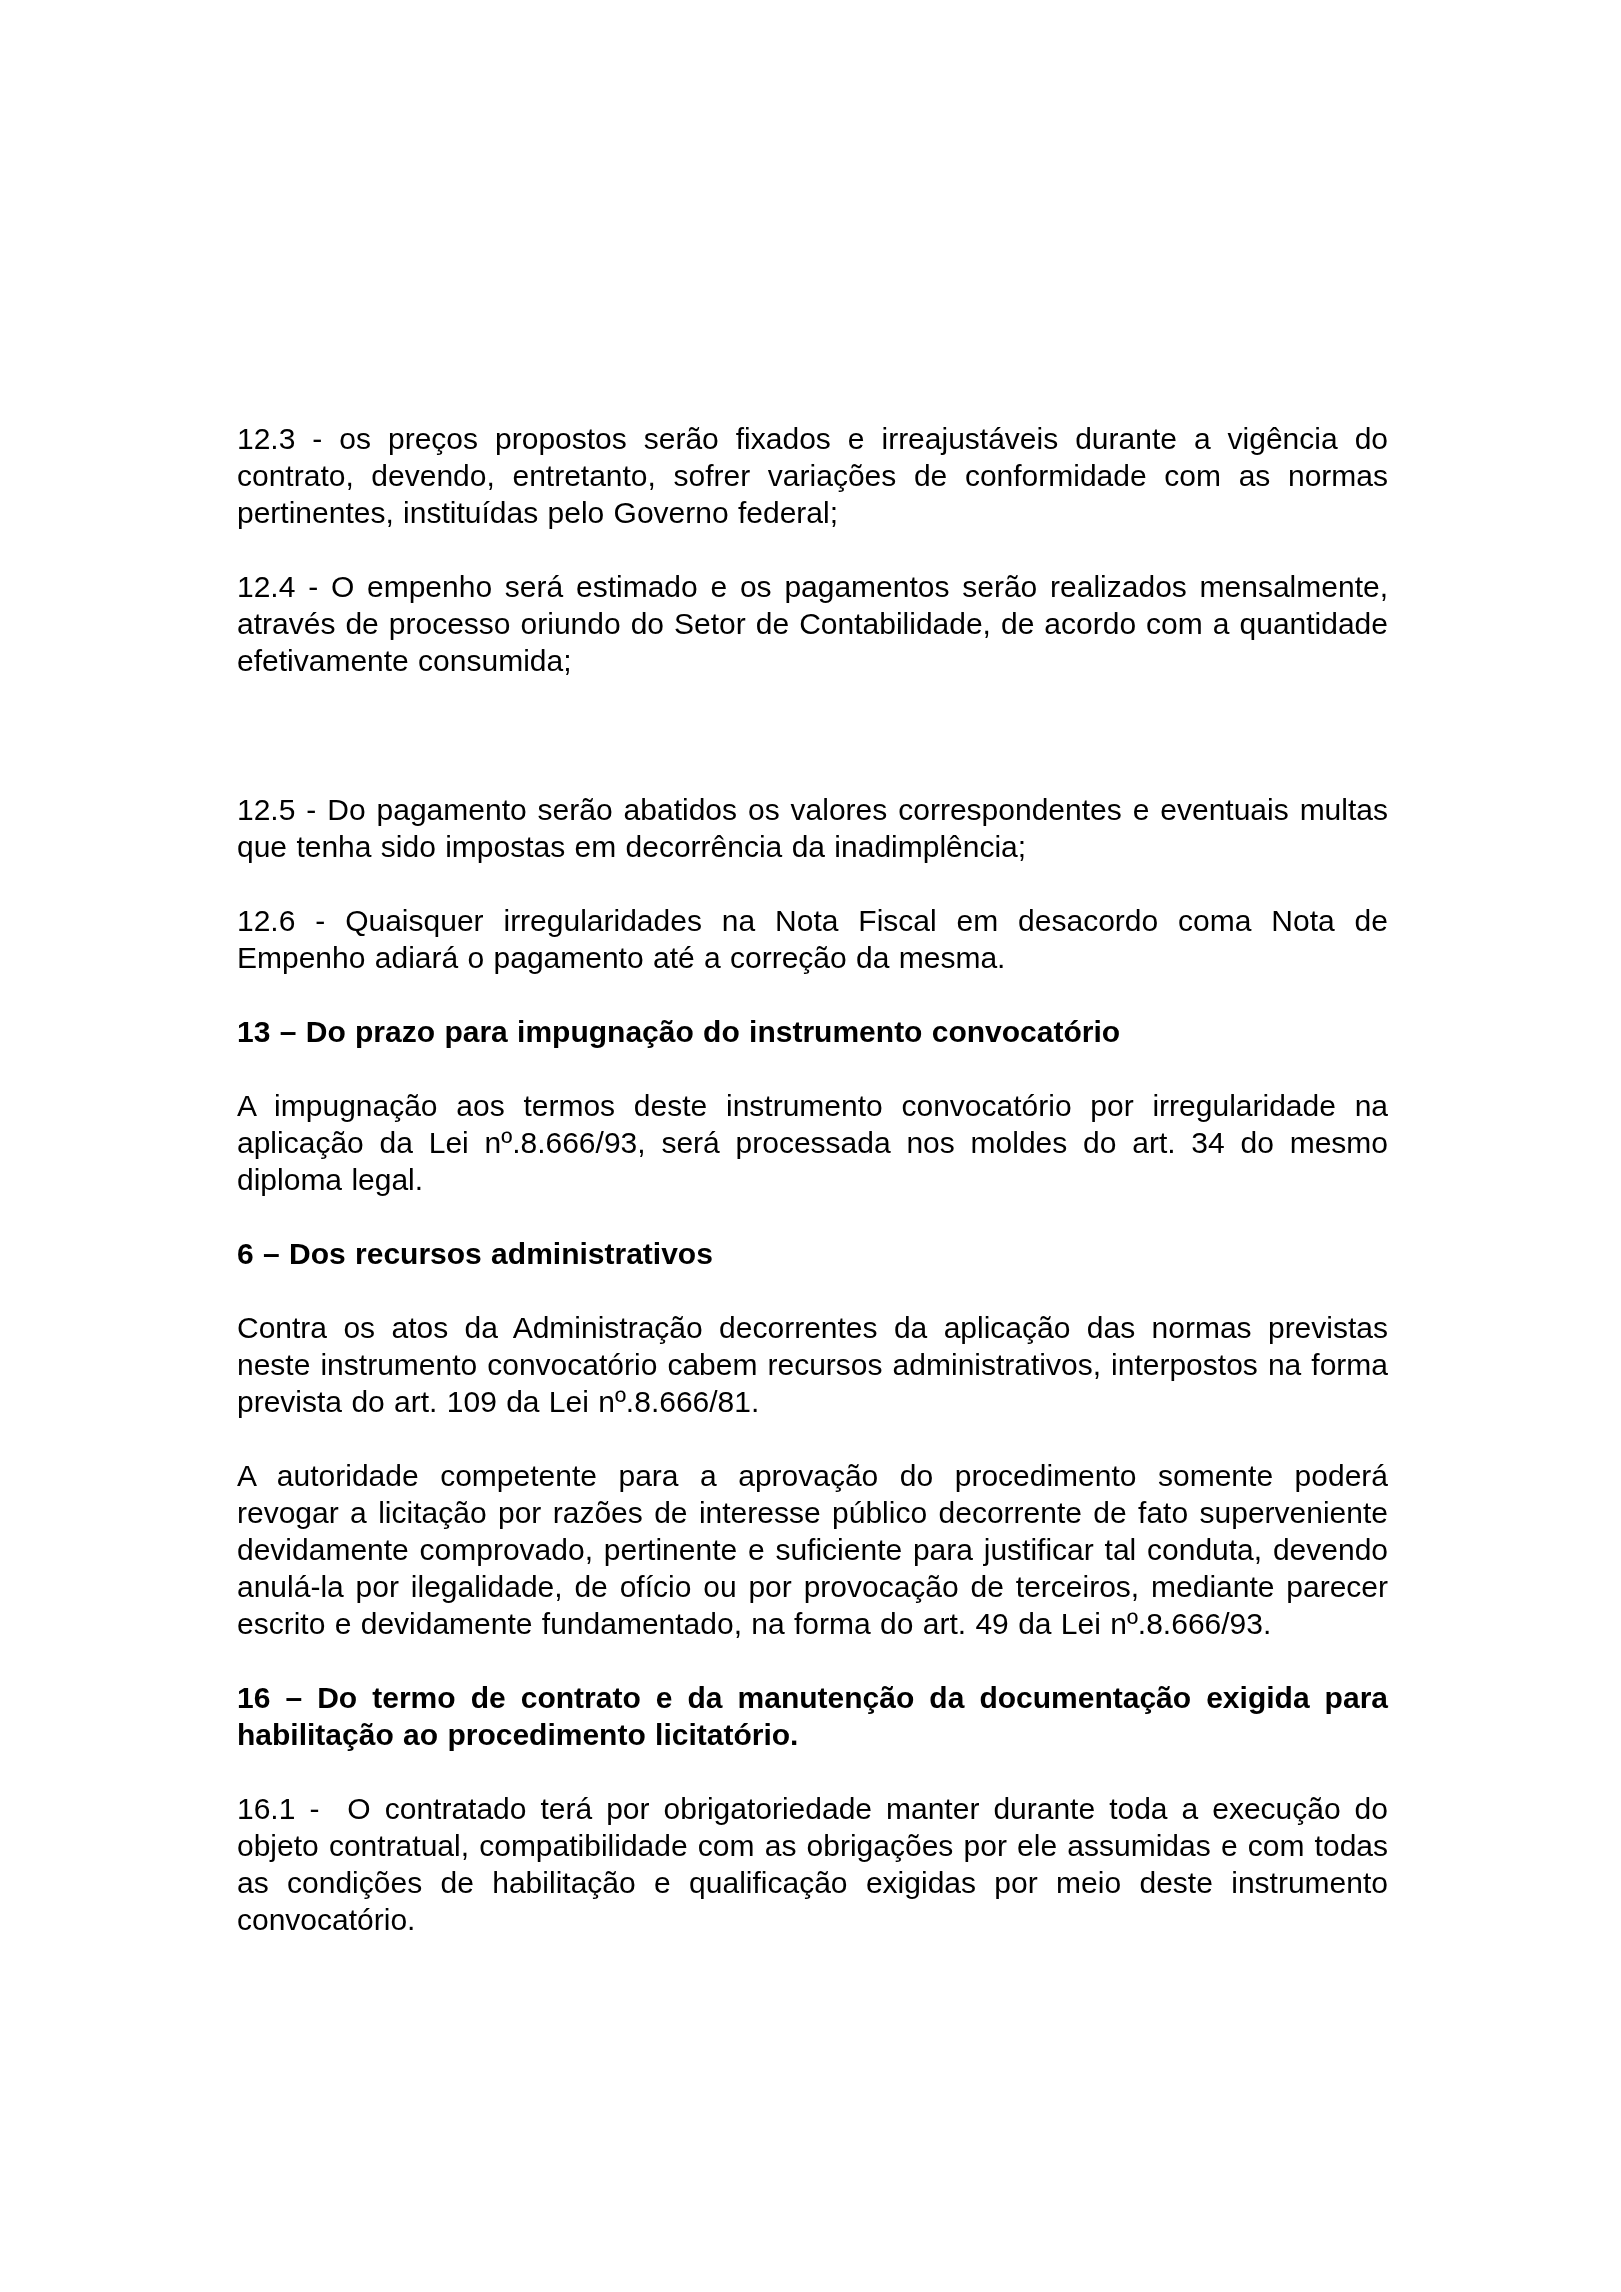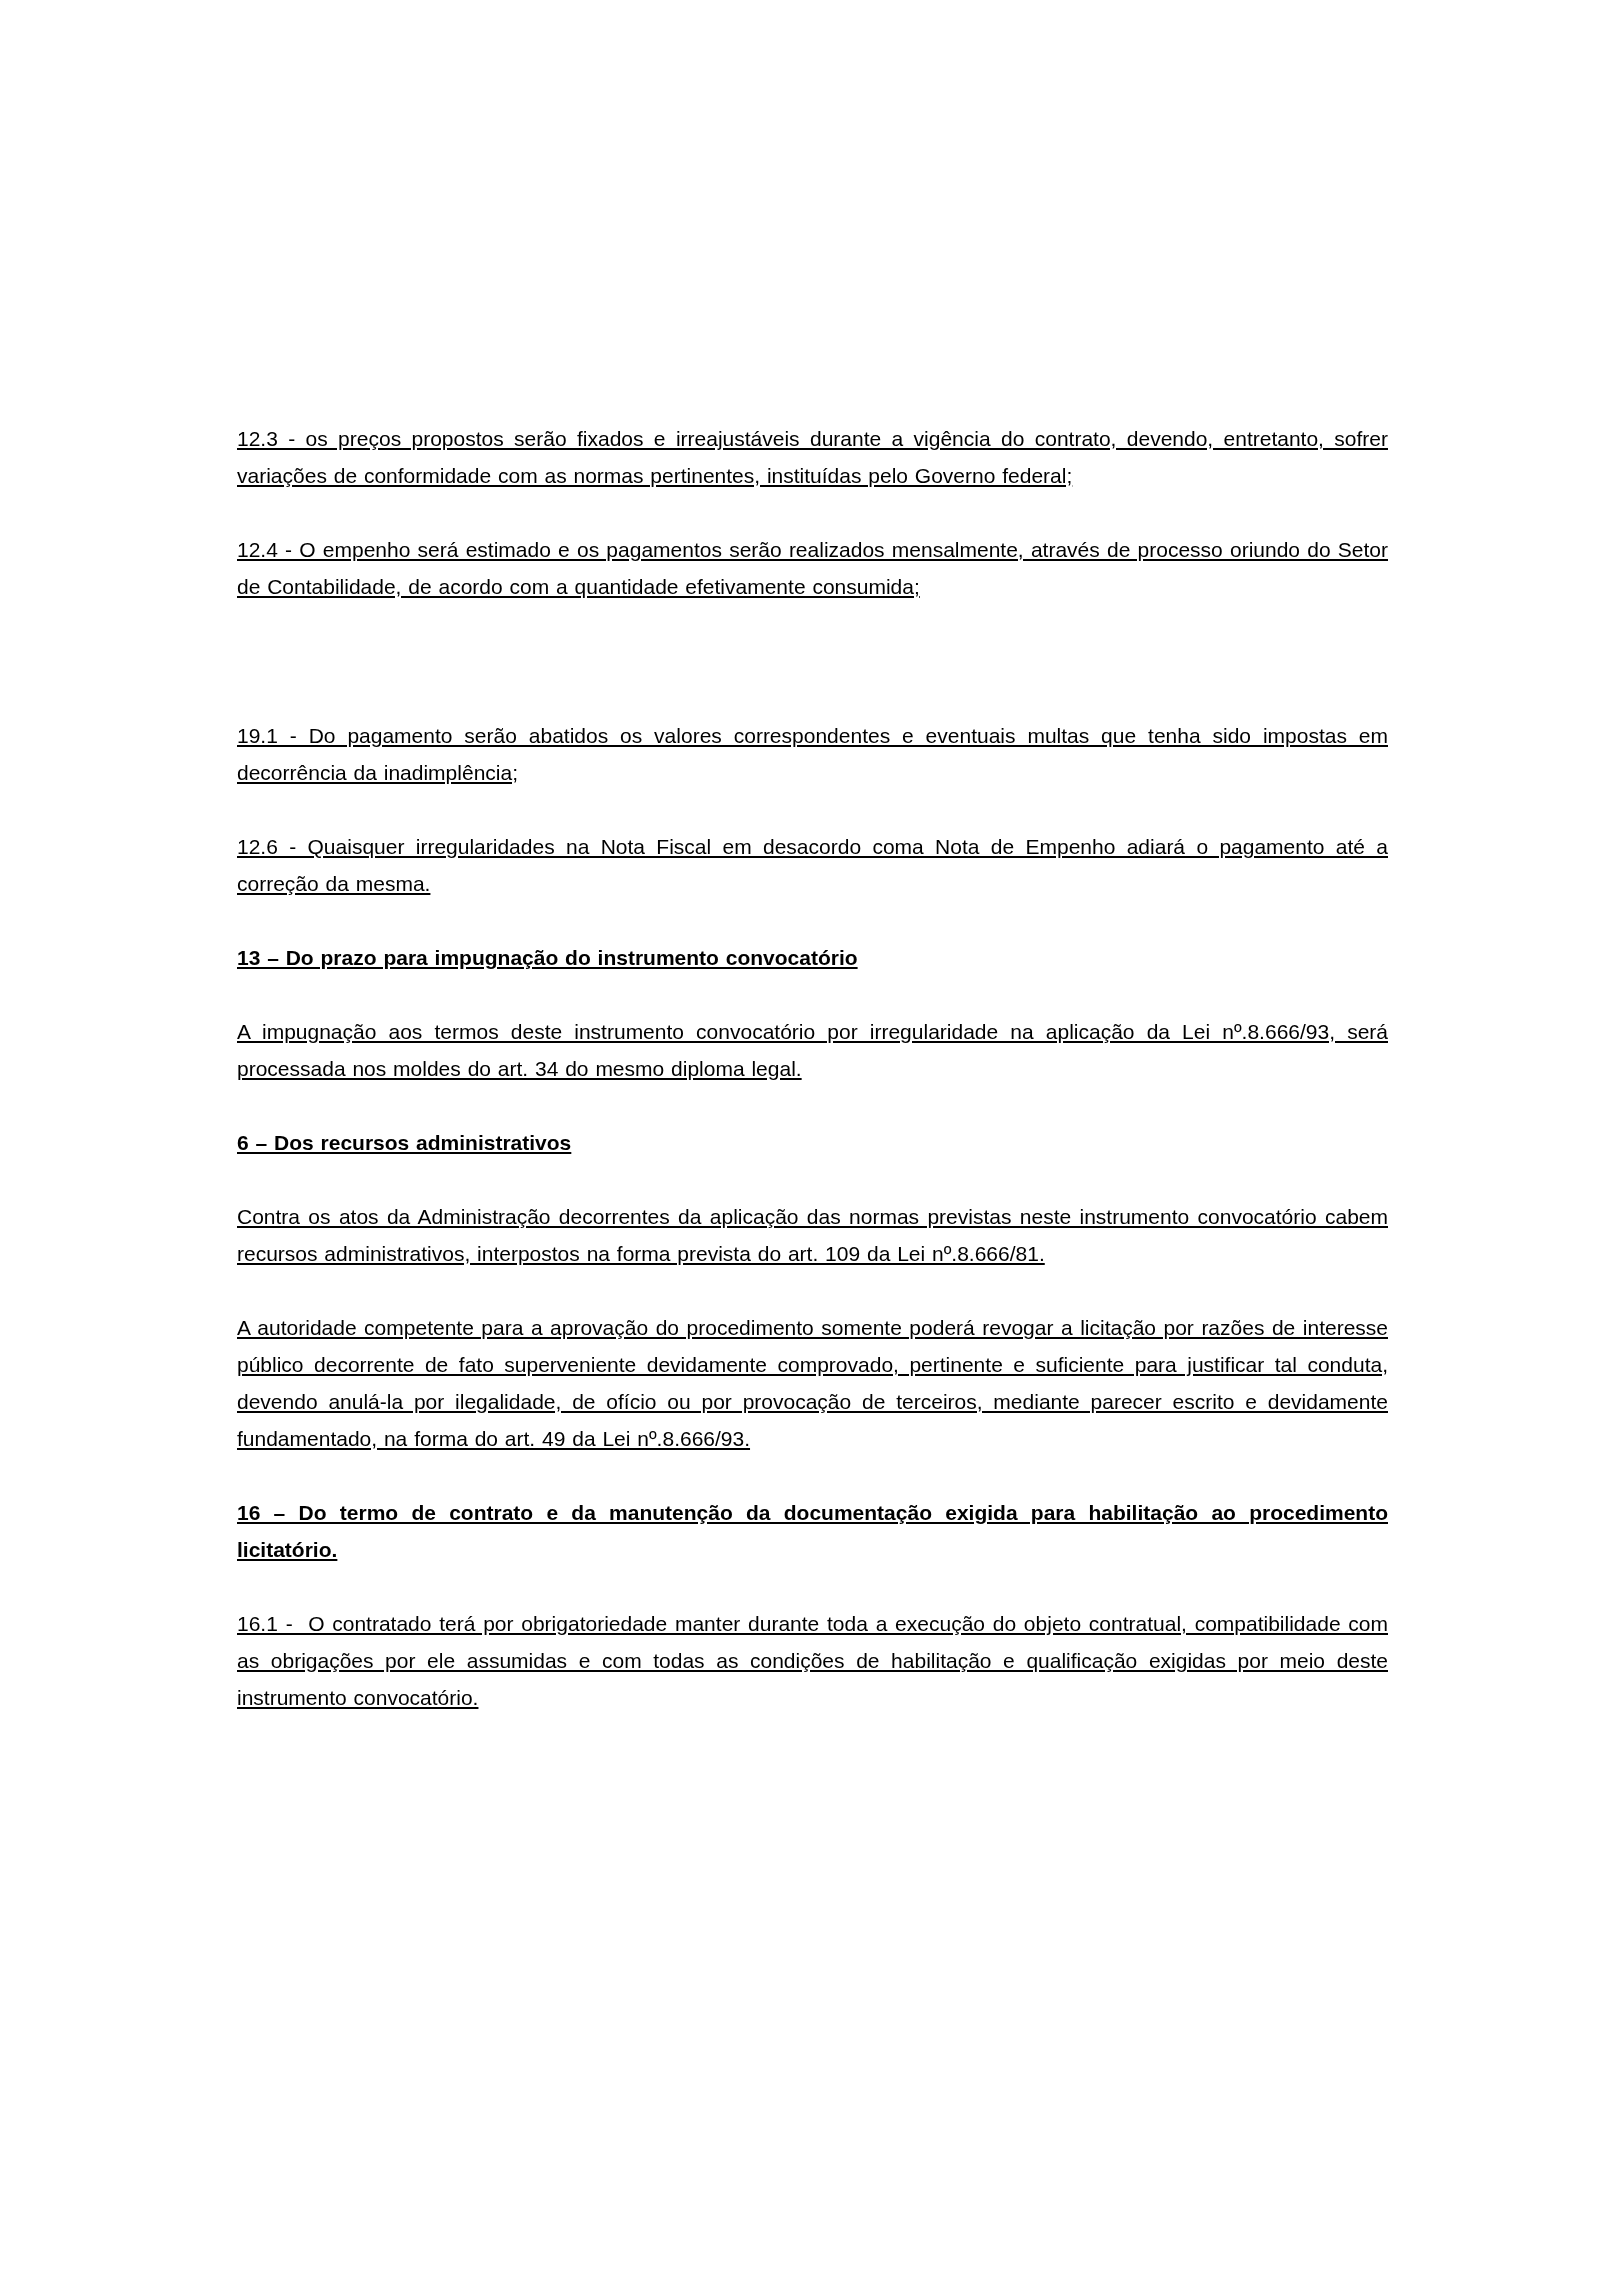--- a/index.html
+++ b/index.html
@@ -20,43 +20,42 @@
     inset: 0;
     background: #ffffff;
   }
   .content {
     position: absolute;
     left: 237px;
     top: 420px;
     width: 1151px;
   }
   .para, .heading {
-    font-size: 21px;
+    font-size: 30px;
     line-height: 37px;
     text-align: justify;
     text-justify: inter-word;
     margin: 0 0 37px 0;
     word-spacing: 1px;
-    text-decoration: underline;
   }
   .heading {
     font-weight: 700;
   }
   .gap-xl {
     margin-bottom: 112px;
   }
 </style>
 </head>
 <body>
 
 <div class="page">
   <div class="content">
     <p class="para">12.3 - os preços propostos serão fixados e irreajustáveis durante a vigência do contrato, devendo, entretanto, sofrer variações de conformidade com as normas pertinentes, instituídas pelo Governo federal;</p>
     <p class="para gap-xl">12.4 - O empenho será estimado e os pagamentos serão realizados mensalmente, através de processo oriundo do Setor de Contabilidade, de acordo com a quantidade efetivamente consumida;</p>
-    <p class="para">19.1 - Do pagamento serão abatidos os valores correspondentes e eventuais multas que tenha sido impostas em decorrência da inadimplência;</p>
+    <p class="para">12.5 - Do pagamento serão abatidos os valores correspondentes e eventuais multas que tenha sido impostas em decorrência da inadimplência;</p>
     <p class="para">12.6 - Quaisquer irregularidades na Nota Fiscal em desacordo coma Nota de Empenho adiará o pagamento até a correção da mesma.</p>
     <p class="heading">13 – Do prazo para impugnação do instrumento convocatório</p>
     <p class="para">A impugnação aos termos deste instrumento convocatório por irregularidade na aplicação da Lei nº.8.666/93, será processada nos moldes do art. 34 do mesmo diploma legal.</p>
     <p class="heading">6 – Dos recursos administrativos</p>
     <p class="para">Contra os atos da Administração decorrentes da aplicação das normas previstas neste instrumento convocatório cabem recursos administrativos, interpostos na forma prevista do art. 109 da Lei nº.8.666/81.</p>
     <p class="para">A autoridade competente para a aprovação do procedimento somente poderá revogar a licitação por razões de interesse público decorrente de fato superveniente devidamente comprovado, pertinente e suficiente para justificar tal conduta, devendo anulá-la por ilegalidade, de ofício ou por provocação de terceiros, mediante parecer escrito e devidamente fundamentado, na forma do art. 49 da Lei nº.8.666/93.</p>
     <p class="heading">16 – Do termo de contrato e da manutenção da documentação exigida para habilitação ao procedimento licitatório.</p>
     <p class="para">16.1 - &nbsp;O contratado terá por obrigatoriedade manter durante toda a execução do objeto contratual, compatibilidade com as obrigações por ele assumidas e com todas as condições de habilitação e qualificação exigidas por meio deste instrumento convocatório.</p>
   </div>
 </div>

